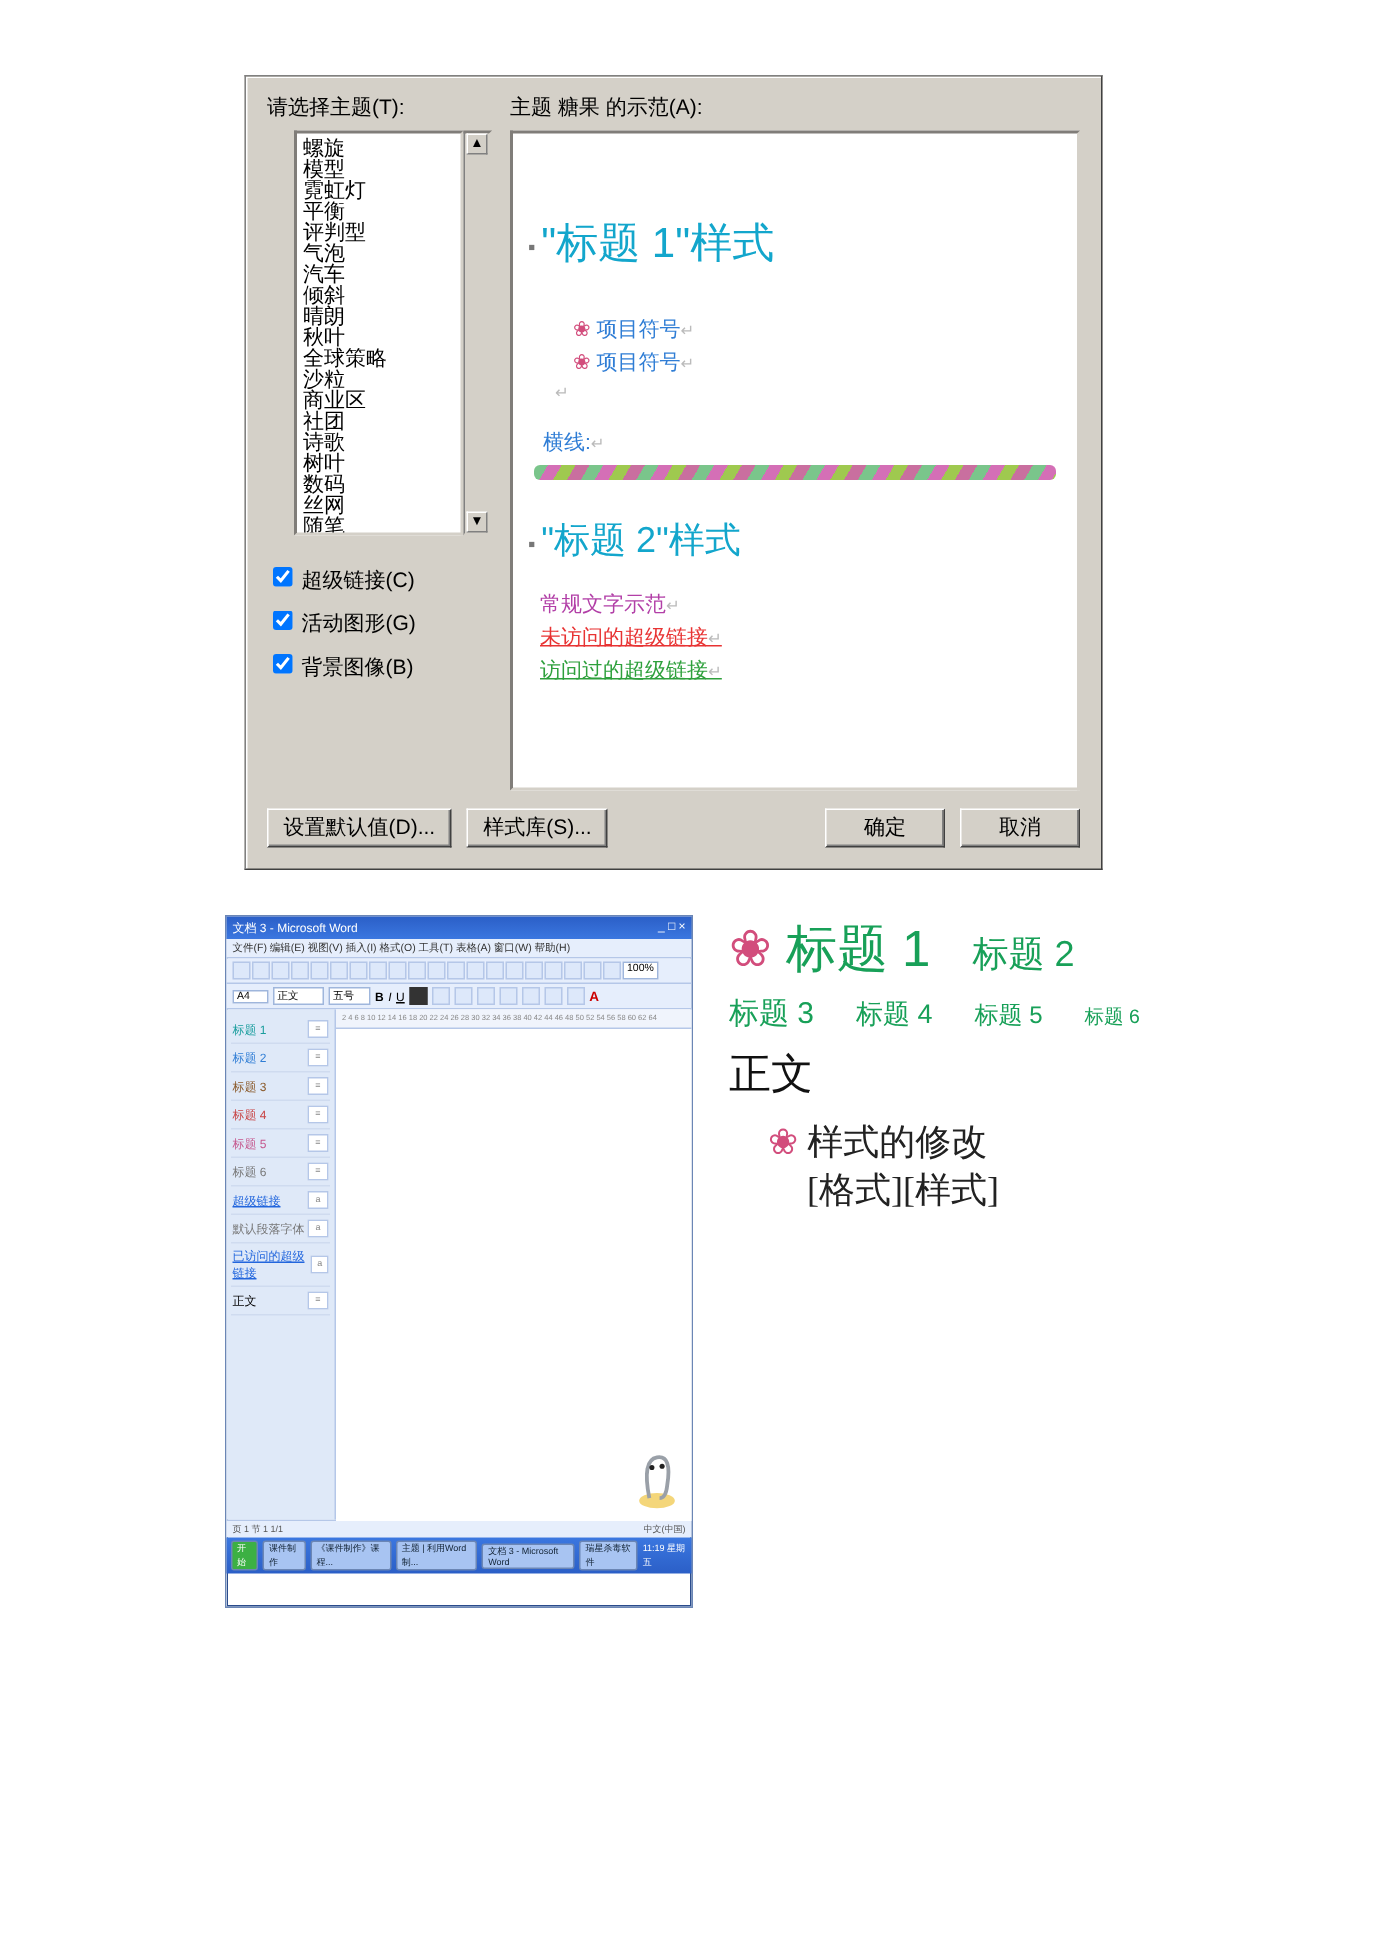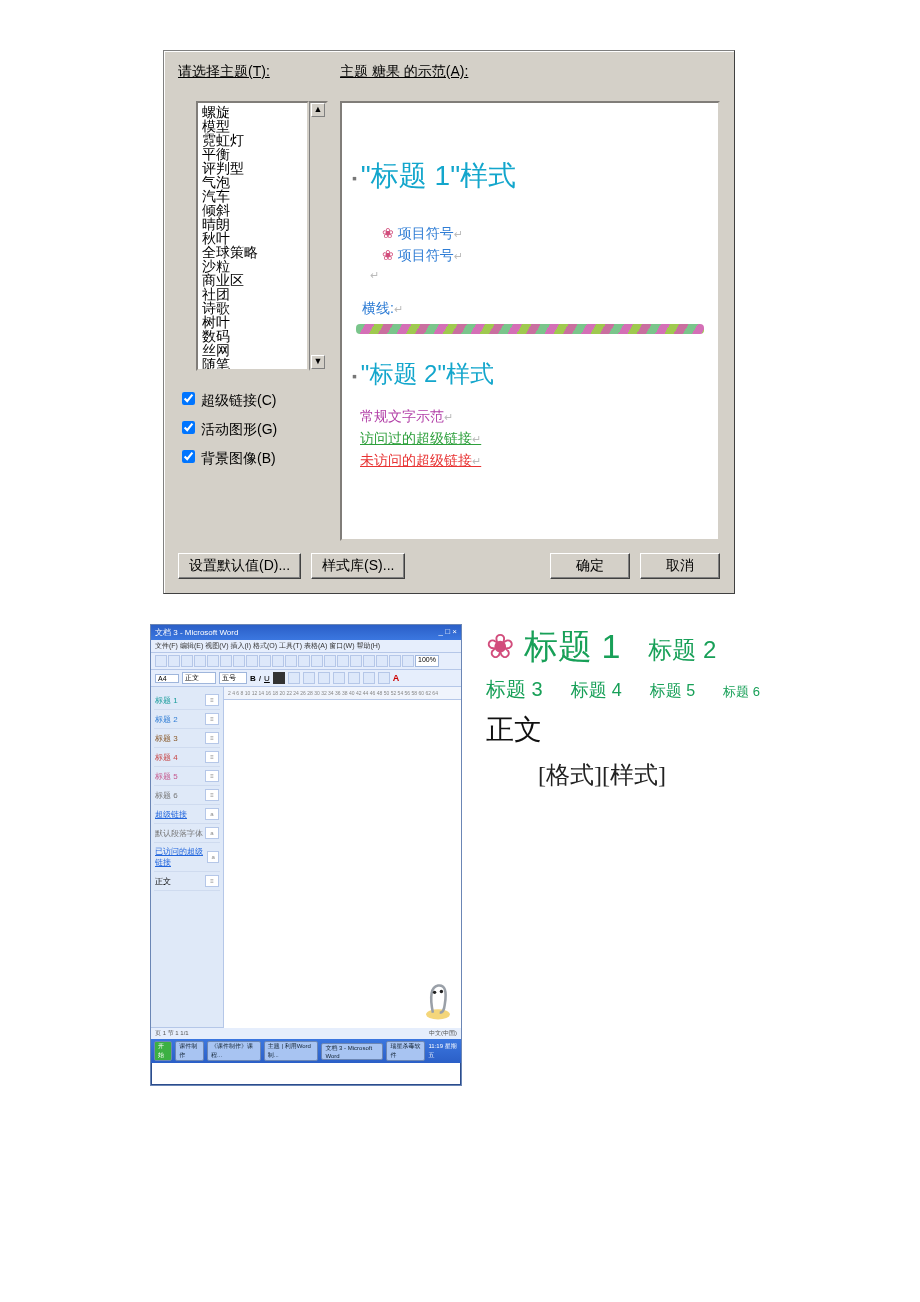--- a/index.html
+++ b/index.html
@@ -6,21 +6,21 @@
   .page { width:920px; padding:50px 0; }
   
   .dialog { width:570px; margin:0 0 30px 163px; background:#d4d0c8; border:1px solid #808080; border-right-color:#404040; border-bottom-color:#404040; box-shadow:inset 1px 1px 0 #fff; }
   .titlebar { background:linear-gradient(#0a246a,#0a246a); color:#fff; font-size:14px; font-weight:700; padding:3px 6px; display:flex; justify-content:space-between; align-items:center; }
   .titlebar .sysbtns { display:flex; gap:2px; }
   .sysbtn { width:18px; height:16px; background:#d4d0c8; border:1px solid #fff; border-right-color:#808080; border-bottom-color:#808080; font-size:11px; line-height:14px; text-align:center; color:#000; }
   .dlgbody { padding:12px 14px 14px 14px; }
   .row2 { display:flex; gap:12px; }
   .left { width:150px; }
   .right { flex:1; }
-  .lbl { font-size:14px; margin-bottom:20px;text-decoration:underline; }
+  .lbl { font-size:14px; margin-bottom:6px; }
   .listwrap { display:flex; height:270px;margin-left:18px; }
   .listbox { flex:1; background:#fff; border:2px inset #d4d0c8; overflow:hidden; font-size:14px; color:#000; padding:2px 4px; line-height:1.0; }
   .listbox .item { white-space:nowrap; }
   .sb { width:16px; background:#d4d0c8; border:2px inset #d4d0c8; border-left:1px solid #808080; display:flex; flex-direction:column; justify-content:space-between; align-items:center; }
   .sbbtn { width:12px; height:12px; background:#d4d0c8; border:1px solid #fff; border-right-color:#808080; border-bottom-color:#808080; font-size:9px; line-height:10px; text-align:center; }
   .checks { margin-top:18px; font-size:14px; }
   .checks label { display:block; margin-bottom:8px; }
   .checks input { margin-right:6px; }
   .preview { background:#fff; border:2px inset #d4d0c8; height:440px; padding:14px 10px 10px 10px; box-sizing:border-box; }
   .h1style { color:#13a6cc; font-size:28px; margin:40px 0 30px 0; }
@@ -126,22 +126,22 @@
           <div class="lbl">主题 糖果 的示范(A):</div>
           <div class="preview">
             <div class="h1style">"标题 1"样式</div>
             <div class="bul"><span>项目符号</span><span class="ret">↵</span></div>
             <div class="bul"><span>项目符号</span><span class="ret">↵</span></div>
             <div style="margin-left:18px;" class="ret">↵</div>
             <div class="hxlbl"><span>横线:</span><span class="ret">↵</span></div>
             <div class="candyline"></div>
             <div class="h2style">"标题 2"样式</div>
             <div class="ptext cpurple"><span>常规文字示范</span><span class="ret">↵</span></div>
+            <div class="ptext cred"><span>未访问的超级链接</span><span class="ret">↵</span></div>
             <div class="ptext cgreen"><span>访问过的超级链接</span><span class="ret">↵</span></div>
-            <div class="ptext cred"><span>未访问的超级链接</span><span class="ret">↵</span></div>
           </div>
         </div>
       </div>
       <div class="btnrow">
         <button class="winbtn">设置默认值(D)...</button>
         <button class="winbtn">样式库(S)...</button>
         <div class="spacer"></div>
         <button class="winbtn" style="min-width:80px">确定</button>
         <button class="winbtn" style="min-width:80px">取消</button>
       </div>
@@ -273,16 +273,17 @@
         <span class="candybul t-green" style="font-size:34px">标题 1</span>
         <span class="t-green" style="font-size:24px">标题 2</span>
       </div>
       <div class="line1" style="margin-top:6px">
         <span class="t-green" style="font-size:20px">标题 3</span>
         <span class="t-green" style="font-size:18px">标题 4</span>
         <span class="t-green" style="font-size:16px">标题 5</span>
         <span class="t-green" style="font-size:13px">标题 6</span>
       </div>
       <div class="body-line">正文</div>
+      <div class="sub1 candybul">样式的修改</div>
       <div class="sub2">[格式][样式]</div>
     </div>
   </div>
 </div>
 
 </body></html>

